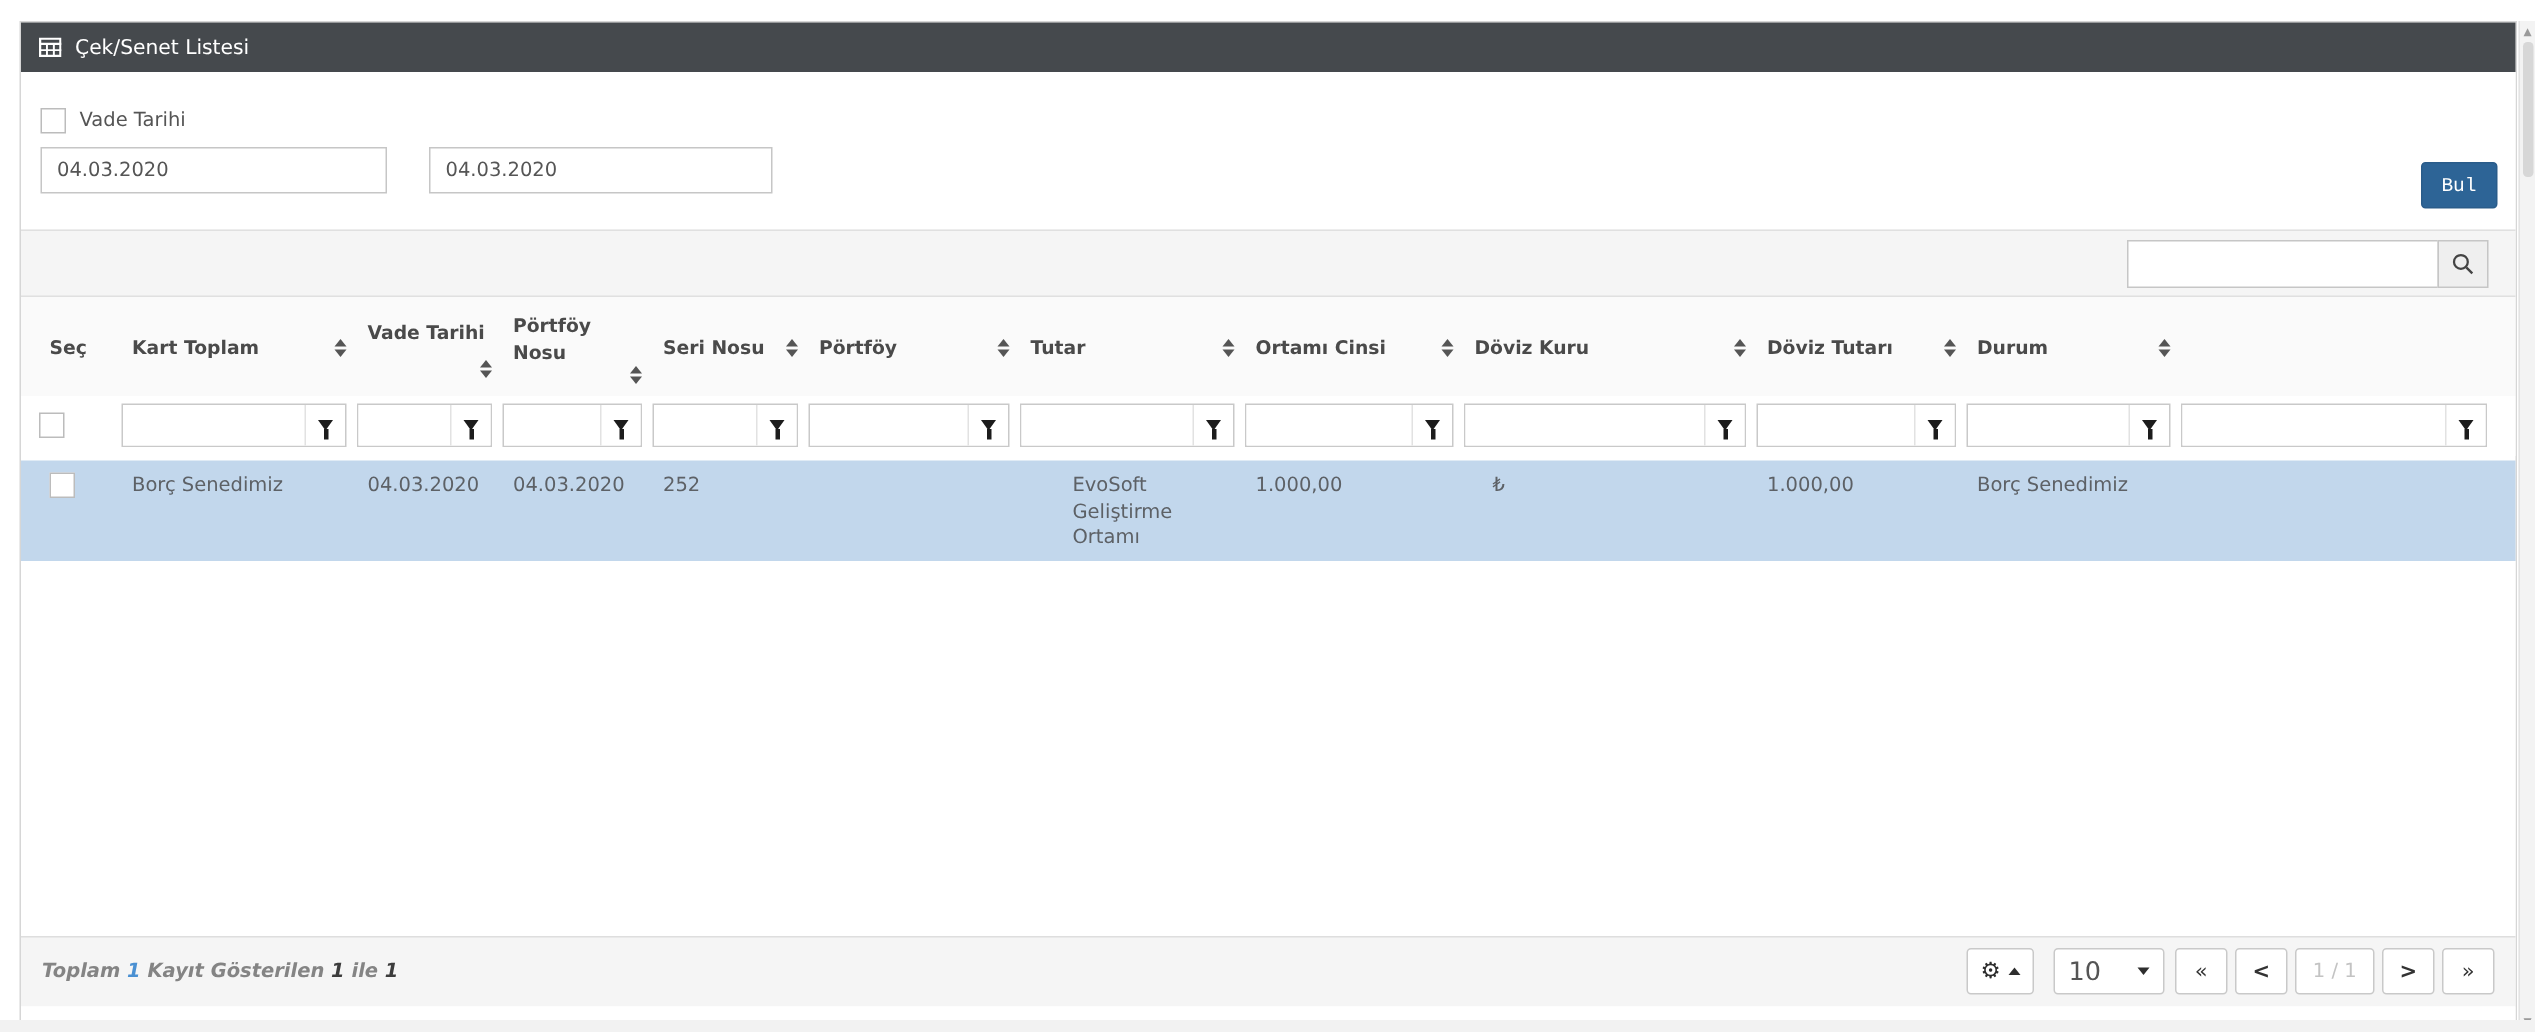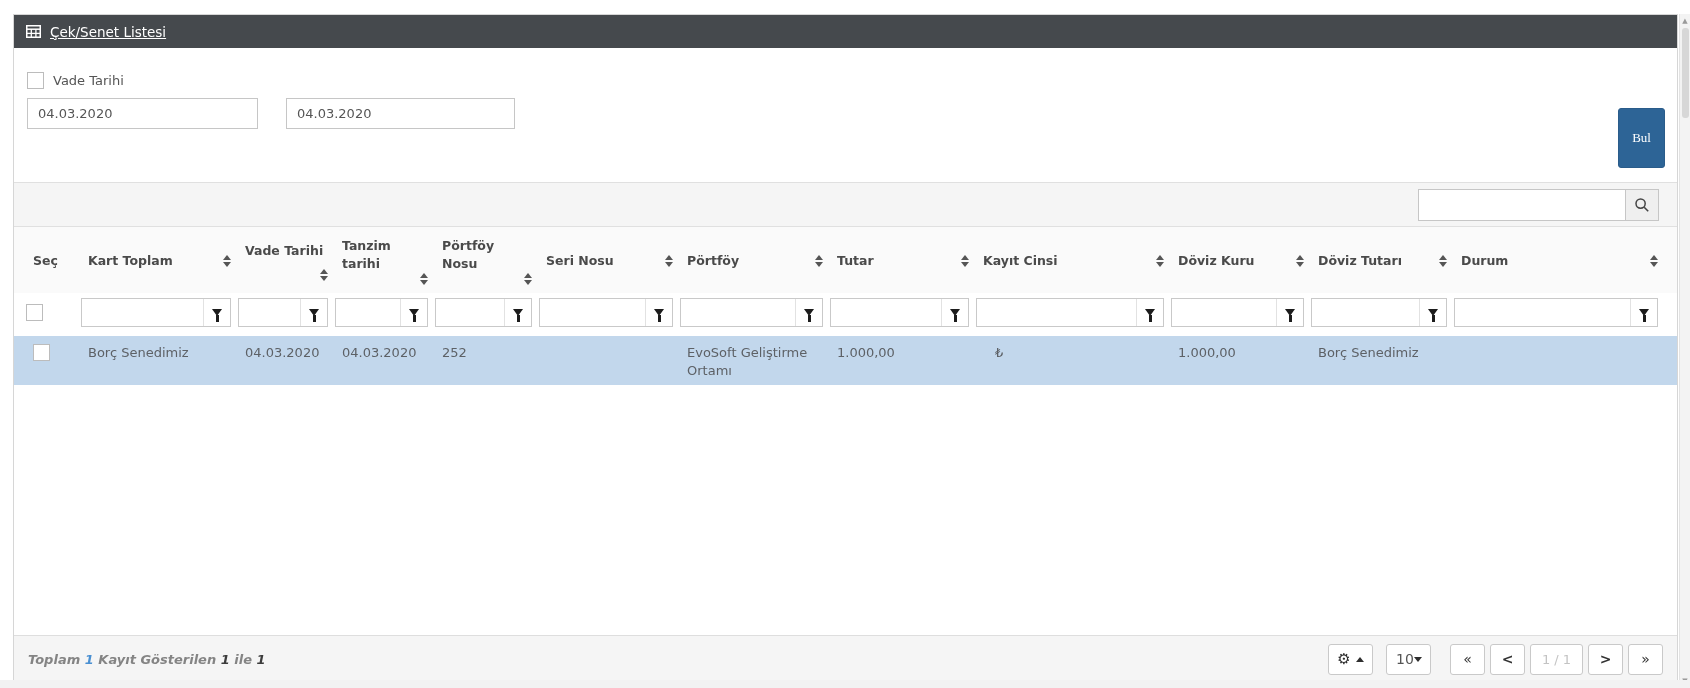--- a/index.html
+++ b/index.html
@@ -15,34 +15,34 @@
   .vscroll .arr.top { top:2px; } .vscroll .arr.bot { bottom:2px; }
   .vscroll .thumb { position:absolute; top:14px; left:2px; width:7px; height:90px;
     background:#d7d7d7; border-radius:3px; }
 
   
   .panel { position:absolute; top:14px; left:13px; width:1665px;
     background:#fff; border:1px solid #d6d6d6; }
 
   .titlebar { height:33px; background:#45494d; color:#fff; display:flex;
     align-items:center; padding:0 12px; gap:9px; }
-  .titlebar .ttl { font-size:13.5px;text-decoration:underline; }
+  .titlebar .ttl { font-size:13.5px; }
 
   .body-top { padding:24px 12px 14px 13px; background:#fff; }
   .chk-row { display:flex; align-items:center; gap:9px; margin-bottom:9px; }
   .chk-row label { font-size:13px; color:#555; }
   input[type="checkbox"] { appearance:none; -webkit-appearance:none; width:17px;
     height:17px; border:1px solid #bcbcbc; background:#fff; cursor:pointer; }
   .dates-row { display:flex; align-items:flex-start; }
   .date-input { width:231px; height:31px; border:1px solid #c6c6c6; padding:0 10px;
     font-size:13px; color:#555; font-family:inherit; }
   .date-input + .date-input { margin-left:28px; width:229px; }
   .btn-bul { margin-left:auto; margin-top:10px; background:#2d6496; color:#fff;
-    border:1px solid #2a5c8a; border-radius:3px; padding:21px 13px; font-size:13px;
-    font-family:Liberation Serif, serif; cursor:pointer; }
+    border:1px solid #2a5c8a; border-radius:3px; padding:7px 13px; font-size:13px;
+    font-family:Liberation Mono, monospace; cursor:pointer; }
 
   .toolbar { height:45px; background:#f5f5f5; border-top:1px solid #e0e0e0;
     border-bottom:1px solid #e0e0e0; display:flex; align-items:center;
     justify-content:flex-end; padding:0 18px; }
   .search-group { display:flex; height:32px; }
   .search-group input { width:208px; height:32px; border:1px solid #c6c6c6;
     padding:0 8px; font-size:13px; color:#555; font-family:inherit; background:#fff; }
   .search-btn { width:34px; height:32px; margin-left:-1px; border:1px solid #c6c6c6;
     background:#efefef; display:flex; align-items:center; justify-content:center;
     cursor:pointer; }
@@ -88,22 +88,22 @@
   .pager { margin-left:auto; display:flex; align-items:center; gap:5px; }
   .pbtn { height:31px; min-width:35px; background:#fff; border:1px solid #c9c9c9;
     border-radius:3px; display:flex; align-items:center; justify-content:center;
     font-size:14px; color:#333; cursor:pointer; font-family:inherit; }
   .pbtn.gear { width:45px; gap:5px; margin-right:8px; }
   .gear-glyph { font-size:15px; color:#2e2e2e; line-height:1; }
   .tri-up { width:0; height:0; border-left:4px solid transparent;
     border-right:4px solid transparent; border-bottom:5px solid #2e2e2e; }
   .tri-dn { width:0; height:0; border-left:4px solid transparent;
     border-right:4px solid transparent; border-top:5px solid #2e2e2e; }
-  .psize { width:45px; justify-content:space-between; padding:0 9px; margin-right:14px;
-    color:#555; font-size:14px; }
+  .psize { width:74px; justify-content:space-between; padding:0 9px; margin-right:2px;
+    color:#555; font-size:17px; }
   .chev { font-weight:bold; font-size:14px; }
   .pindi { min-width:53px; color:#c3c3c3; font-size:13px; cursor:default; }
 
   .actionbar { background:#fff; padding:9px 12px 10px; }
   .btn-transfer { background:#3d7ab8; color:#fff; border:3px solid #e9820e;
     border-radius:2px; padding:7px 13px; font-size:13px; font-family:inherit;
     cursor:pointer; }
 
   .page-bottom { position:absolute; left:0; right:0; bottom:0; height:8px;
     background:#f2f2f2; }
@@ -166,27 +166,20 @@
           </span>
       </div>
       <div class="th">
         <span>Vade Tarihi</span>
         <span class="sort">
             <i class="up"></i>
             <i class="dn"></i>
           </span>
       </div>
       <div class="th">
-        <span>Tanzim tarihi</span>
-        <span class="sort">
-            <i class="up"></i>
-            <i class="dn"></i>
-          </span>
-      </div>
-      <div class="th">
         <span>Pörtföy Nosu</span>
         <span class="sort">
             <i class="up"></i>
             <i class="dn"></i>
           </span>
       </div>
       <div class="th">
         <span>Seri Nosu</span>
         <span class="sort">
             <i class="up"></i>
@@ -201,21 +194,21 @@
           </span>
       </div>
       <div class="th">
         <span>Tutar</span>
         <span class="sort">
             <i class="up"></i>
             <i class="dn"></i>
           </span>
       </div>
       <div class="th">
-        <span>Kayıt Cinsi</span>
+        <span>Ortamı Cinsi</span>
         <span class="sort">
             <i class="up"></i>
             <i class="dn"></i>
           </span>
       </div>
       <div class="th">
         <span>Döviz Kuru</span>
         <span class="sort">
             <i class="up"></i>
             <i class="dn"></i>
@@ -331,21 +324,21 @@
         </div>
     </div>
 
     <div class="cols drow">
       <div class="td"><input type="checkbox" style=""></div>
       <div class="td">Borç Senedimiz</div>
       <div class="td">04.03.2020</div>
       <div class="td">04.03.2020</div>
       <div class="td">252</div>
       <div class="td"></div>
-      <div class="td" style="max-width:150px;">EvoSoft Geliştirme Ortamı</div>
+      <div class="td" style="max-width:150px;margin-left:28px;">EvoSoft Geliştirme Ortamı</div>
       <div class="td num">1.000,00</div>
       <div class="td cur">₺</div>
       <div class="td num">1.000,00</div>
       <div class="td">Borç Senedimiz</div>
     </div>
 
     <div class="grid-space"></div>
 
     <div class="gfooter">
       <div class="summary">

